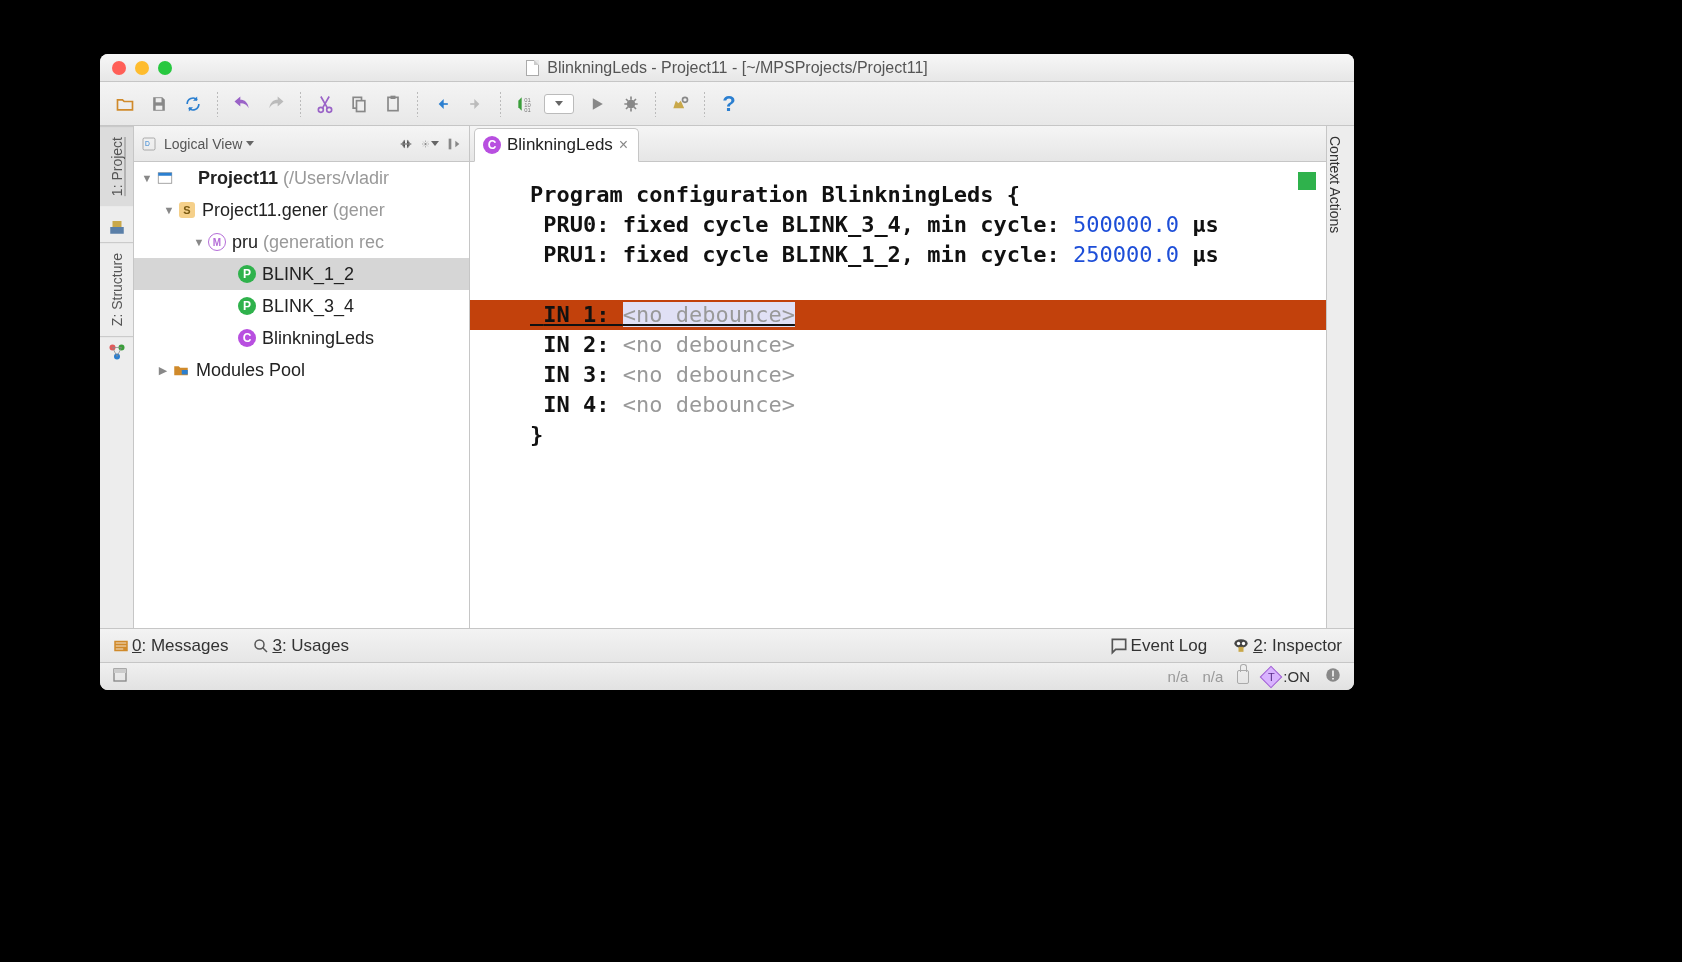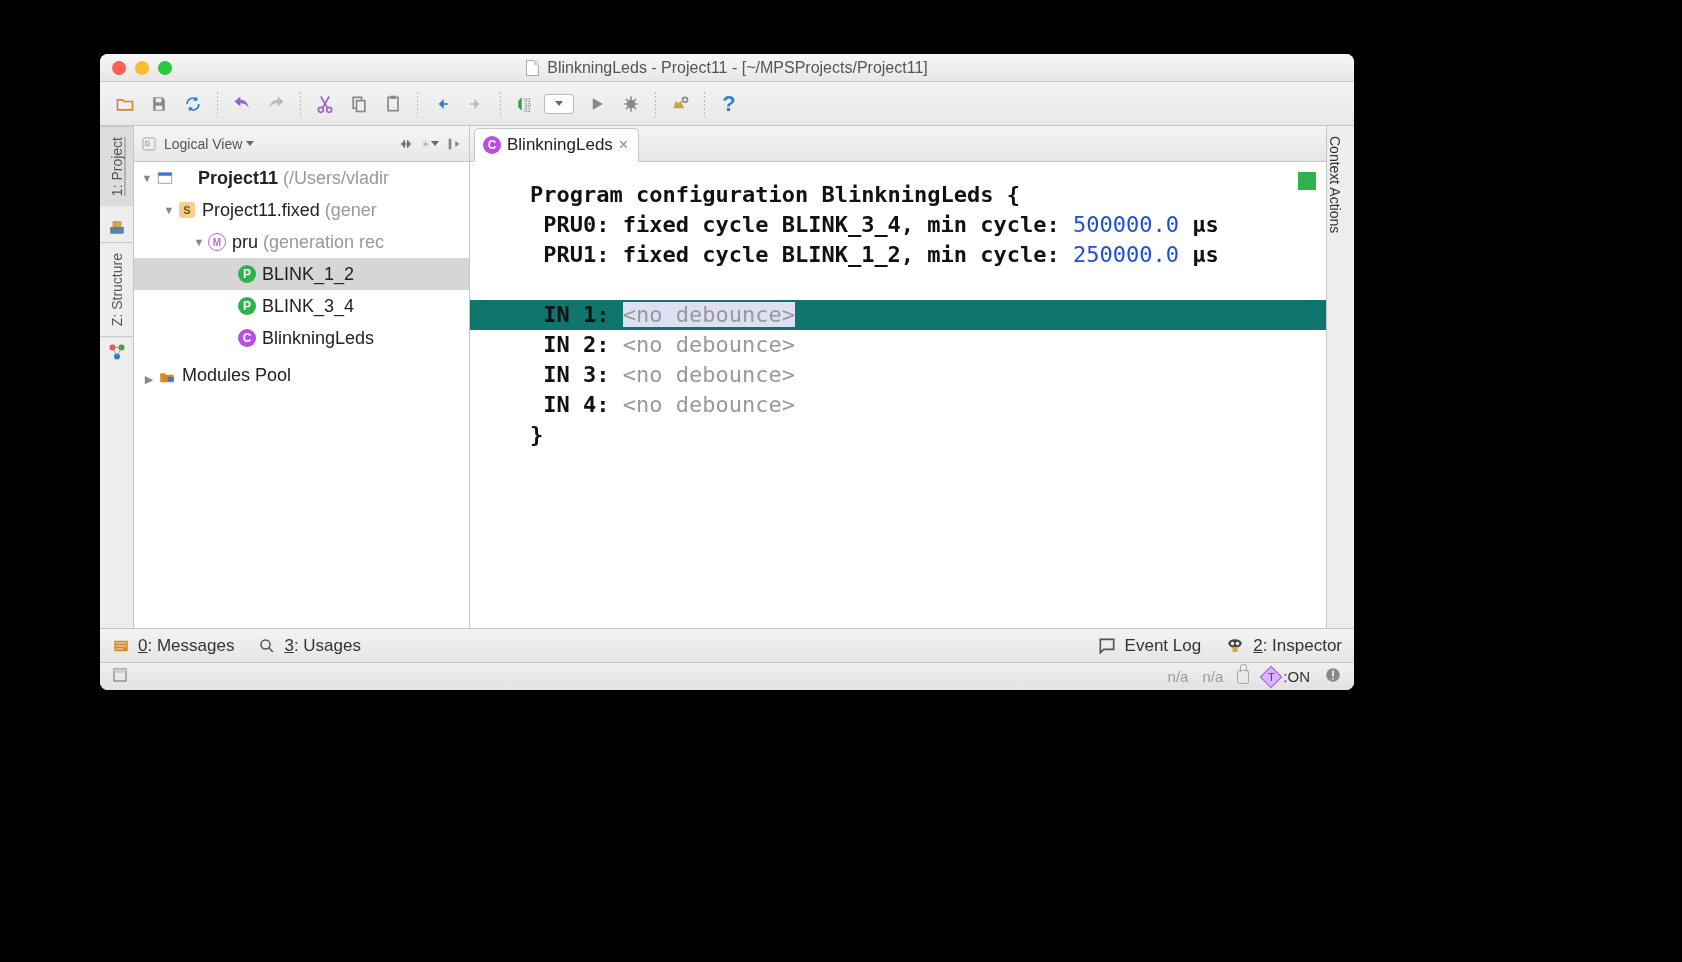--- a/index.html
+++ b/index.html
@@ -171,31 +171,31 @@
     overflow: hidden;
   }
   .editor .status-sq {
     position:absolute; right:10px; top:10px;
     width:18px; height:18px; background:#2fb24c;
   }
   .code-line { white-space: pre; line-height: 30px;}
   .kw { font-weight: 600; }
   .blue { color:#1d4ed8;margin-top:40px; }
   .muted2 { color:#999; }
-  .hl-line { background: #0f766e; margin-left:-60px; padding-left:60px;}
+  .hl-line { background: #c2410c; margin-left:-60px; padding-left:60px;text-decoration:underline;}
   .sel-placeholder { background: #e0e0f5; }
   
   .bottombar {
     height: 34px; background: linear-gradient(#f3f3f3,#e6e6e6);
     border-top:1px solid #c6c6c6;
     display:flex; align-items:center; padding: 0 12px; gap:24px;
     font-size: 17px; color:#333;
   }
   .bottombar .grow { flex:1; }
-  .bb-item { display:flex; align-items:center; gap:8px;}
+  .bb-item { display:flex; align-items:center; gap:2px;}
   
   .statusbar {
     height: 28px; background: linear-gradient(#f0f0f0,#e2e2e2);
     border-top:1px solid #c6c6c6;
     display:flex; align-items:center; padding: 0 12px; gap:14px;
     font-size:15px; color:#999;
   }
   .statusbar .grow{flex:1;}
   .diamond {
     width:16px; height:16px; transform:rotate(45deg);
@@ -408,21 +408,21 @@
             </span>
           <span class="bold">Project11</span>
           <span>&nbsp;</span>
           <span class="muted">(/Users/vladir</span>
         </div>
         <div class="row" style="padding-left:28px;">
           <span class="arrow open"></span>
           <span class="ticon">
               <span class="sq S">S</span>
             </span>
-          <span>Project11.fixed</span>
+          <span>Project11.gener</span>
           <span>&nbsp;</span>
           <span class="muted">(gener</span>
         </div>
         <div class="row" style="padding-left:58px;">
           <span class="arrow open"></span>
           <span class="ticon">
               <span class="badge M"></span>
             </span>
           <span>pru</span>
           <span>&nbsp;</span>
@@ -442,21 +442,21 @@
             </span>
           <span>BLINK_3_4</span>
         </div>
         <div class="row" style="padding-left:88px;">
           <span class="arrow none"></span>
           <span class="ticon">
               <span class="badge C">C</span>
             </span>
           <span>BlinkningLeds</span>
         </div>
-        <div class="row" style="padding-left:8px;align-items:flex-end;">
+        <div class="row" style="padding-left:22px;">
           <span class="arrow closed"></span>
           <span class="ticon">
               <svg width="18" height="18" viewBox="0 0 24 24">
                 <path fill="#d08a2b" d="M3 7h6l2 2h10v10H3z"></path>
                 <rect x="13" y="12" width="8" height="6" fill="#2b7fd0"></rect>
               </svg>
             </span>
           <span>Modules Pool</span>
         </div>
       </div>

